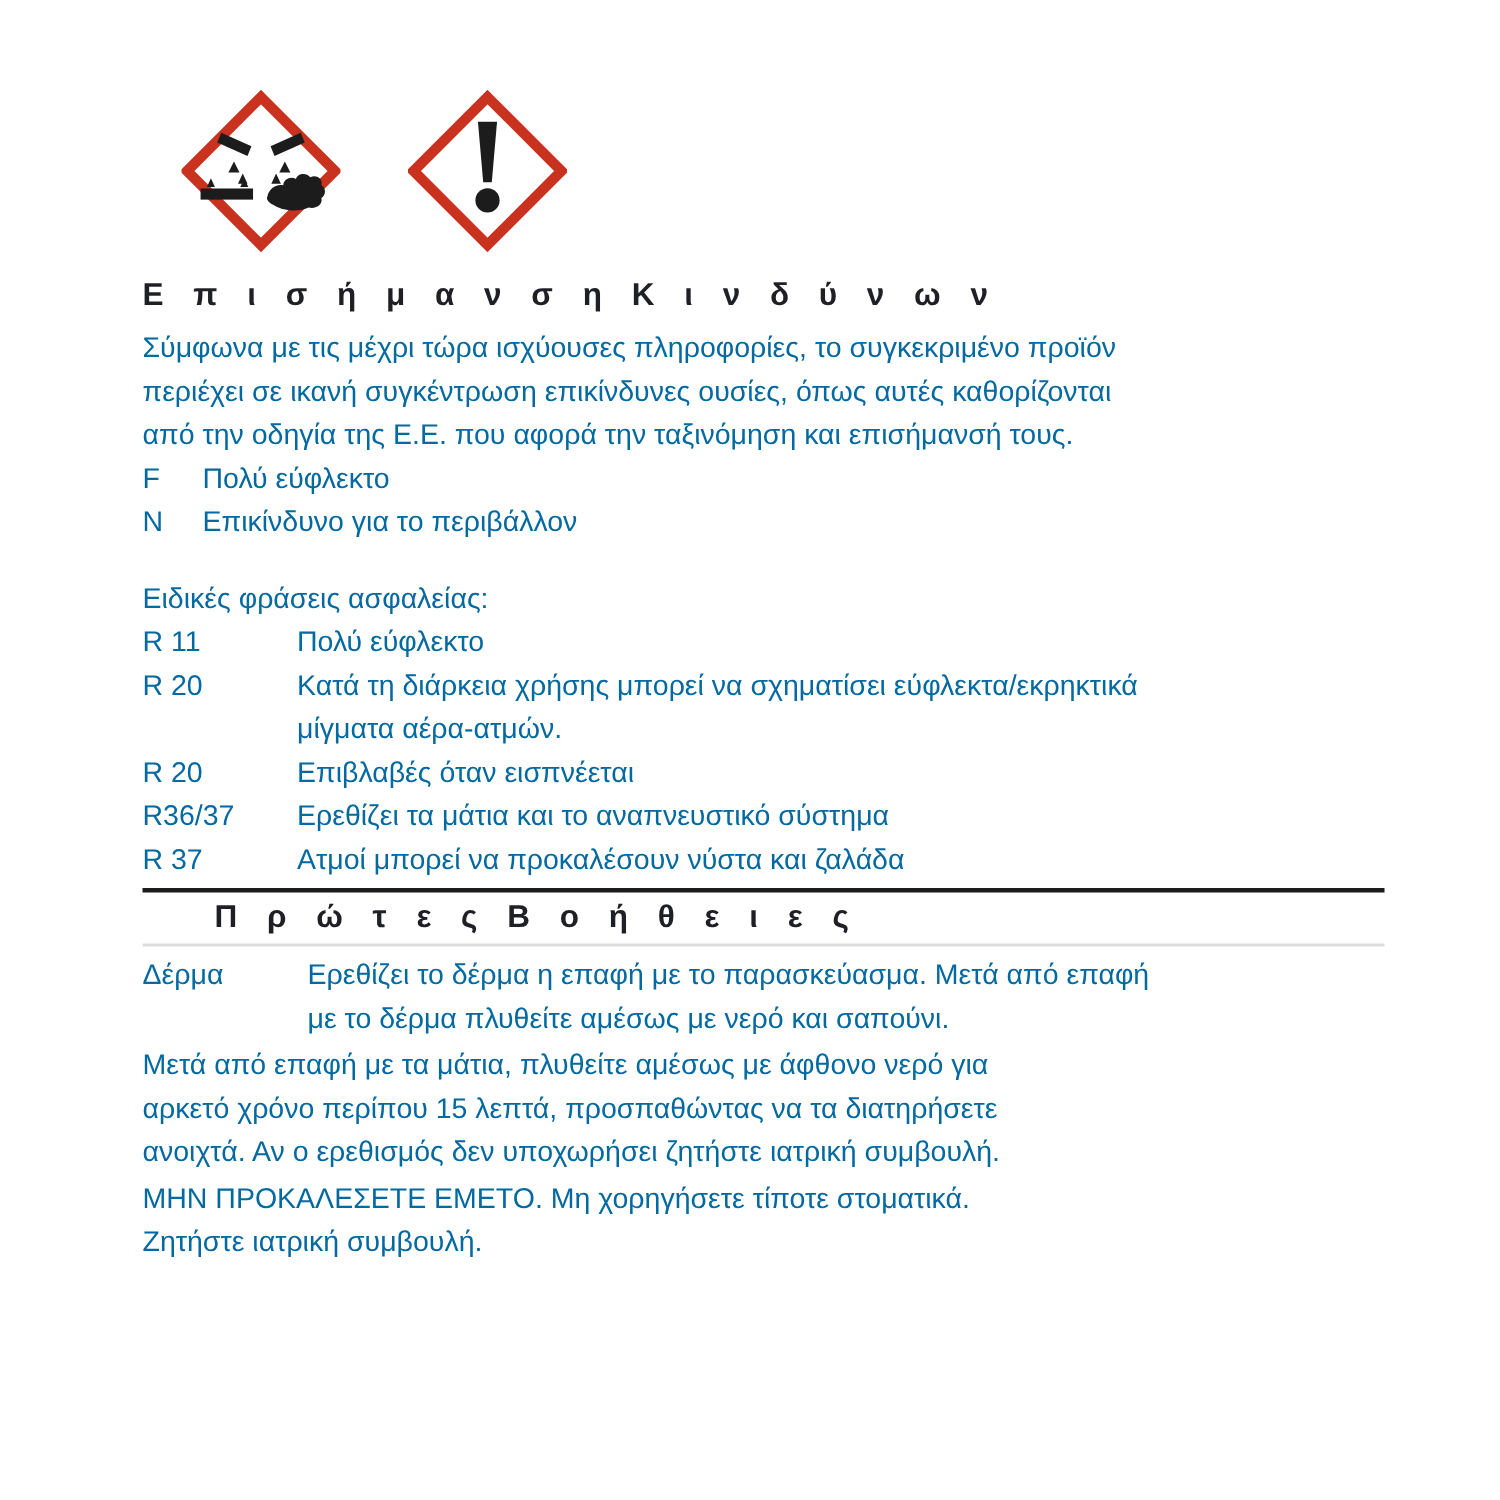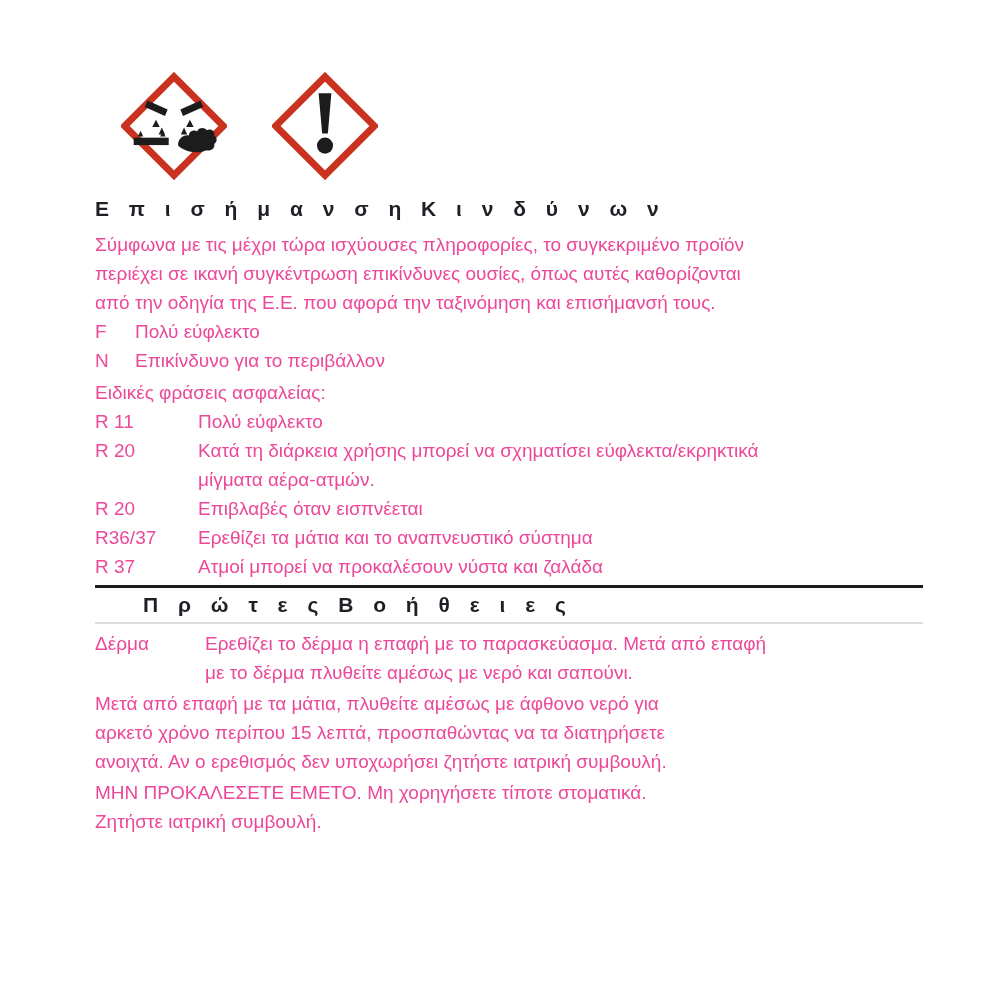--- a/index.html
+++ b/index.html
@@ -7,21 +7,21 @@
     position: relative;
     width: 1000px;
     height: 1000px;
     background: #ffffff;
     font-family: "Liberation Sans", sans-serif;
     overflow: hidden;
   }
   .content {
     position: absolute;
     left: 95px;
-    top: 16px;
+    top: 4px;
     width: 828px;
     padding-top: 56px;
   }
   .pictograms {
     display: flex;
     gap: 45px;
     margin-left: 26px;
     height: 108px;
   }
   .picto { width: 106px; height: 108px; display: block; }
@@ -29,29 +29,29 @@
     font-size: 21px;
     font-weight: bold;
     color: #1f1f26;
     letter-spacing: 7px;
     line-height: 26px;
     margin: 16px 0 0 0;
   }
   .body-text {
     font-size: 19px;
     line-height: 29px;
-    color: #ec4899;
+    color: #0369a1;
     margin: 0;
   }
   .pre { white-space: pre-line; }
   .intro { margin-top: 8px; }
   .sym-list { margin: 0; }
   .sym-row { display: flex; }
   .sym-code { width: 40px; flex: none; }
-  .phrases-heading { margin-top: 3px; }
+  .phrases-heading { margin-top: 22px; }
   .r-list { margin: 0; }
   .r-row { display: flex; }
   .r-code { width: 103px; flex: none; }
   .r-text { flex: 1; }
   .thick-rule {
     height: 3px;
     background: #1c1c1c;
     margin-top: 4px;
     width: 100%;
   }

